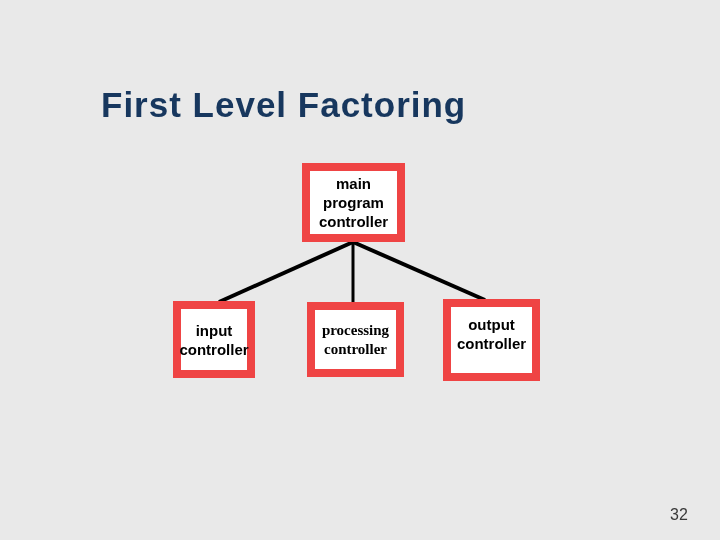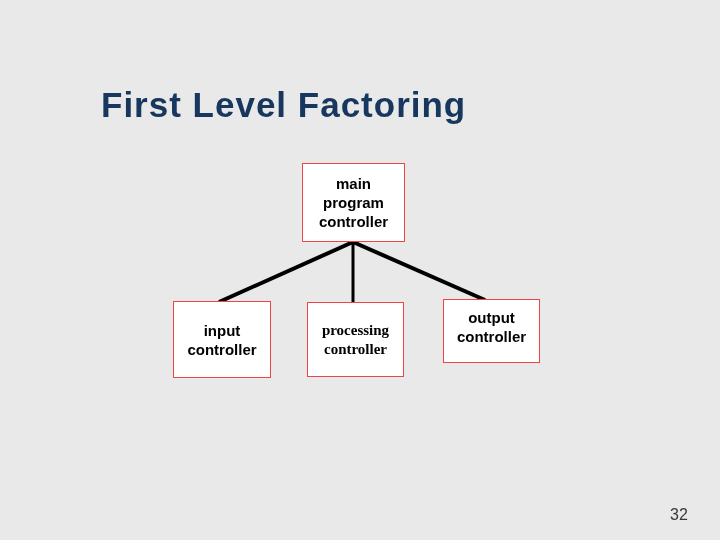--- a/index.html
+++ b/index.html
@@ -30,55 +30,55 @@
     position: absolute;
     left: 0;
     top: 0;
     width: 720px;
     height: 540px;
   }
   .node {
     position: absolute;
     box-sizing: border-box;
     background: #FFFFFF;
-    border: 1px solid #ef4444;
+    border: 8px solid #ef4444;
     display: flex;
     flex-direction: column;
     justify-content: center;
     align-items: center;
     text-align: center;
     font-weight: bold;
     font-size: 15px;
     line-height: 19px;
     color: #000000;
   }
   .node-main {
     left: 302px;
     top: 163px;
     width: 103px;
     height: 79px;
   }
   .node-input {
     left: 173px;
     top: 301px;
-    width: 98px;
+    width: 82px;
     height: 77px;
   }
   .node-processing {
     left: 307px;
     top: 302px;
     width: 97px;
     height: 75px;
     font-family: Liberation Serif, serif;
   }
   .node-output {
     left: 443px;
     top: 299px;
     width: 97px;
-    height: 64px;
+    height: 82px;
     justify-content: flex-start;
     padding-top: 8px;
   }
   .page-number {
     position: absolute;
     left: 670px;
     top: 508px;
     font-size: 16px;
     line-height: 14px;
     color: #383838;

